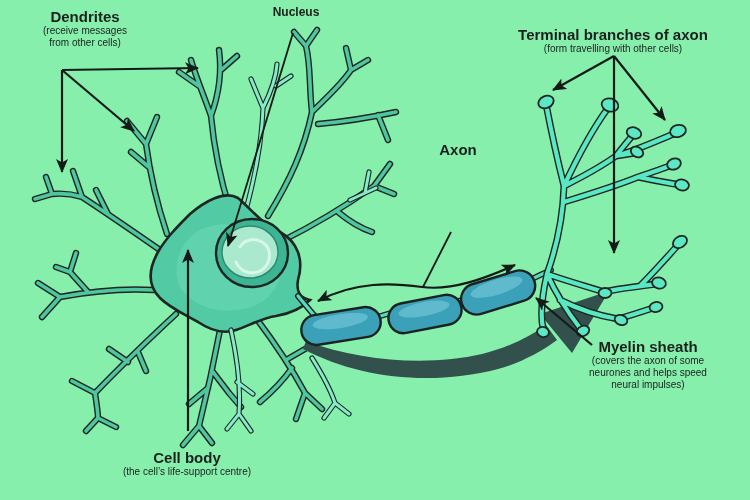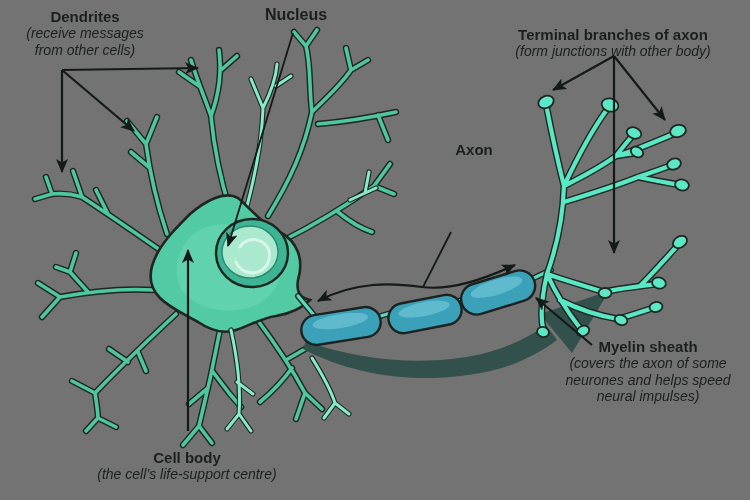--- a/index.html
+++ b/index.html
@@ -1,22 +1,22 @@
 <!DOCTYPE html>
 <html><head>
 <meta charset="utf-8">
 <style>
   html,body{margin:0;padding:0;background:#fff;}
-  #stage{position:relative;width:750px;height:500px;background:#737373;overflow:hidden;
+  #stage{position:relative;width:750px;height:500px;background:#86efac;overflow:hidden;
          font-family:"Liberation Sans","DejaVu Sans",sans-serif;}
   #art{position:absolute;left:0;top:0;z-index:1;}
   .label{position:absolute;z-index:2;text-align:center;color:#1b201e;}
   .label .t{font-weight:bold;font-size:15px;line-height:1.15;}
-  .label .d{font-size:14px;line-height:1.18;white-space:pre-line;font-style:italic;}
-  .label.big .t{font-size:16px;}
+  .label .d{font-size:10px;line-height:1.18;white-space:pre-line;}
+  .label.big .t{font-size:12px;}
   
   .o-main{stroke:#1f2622;stroke-width:6.4;fill:none;stroke-linecap:round;stroke-linejoin:round;}
   .f-main{stroke:#4ec6a0;stroke-width:3.6;fill:none;stroke-linecap:round;stroke-linejoin:round;}
   .o-light{stroke:#1f2622;stroke-width:5.2;fill:none;stroke-linecap:round;stroke-linejoin:round;}
   .f-light{stroke:#84ecca;stroke-width:3;fill:none;stroke-linecap:round;stroke-linejoin:round;}
   .o-term{stroke:#1f2622;stroke-width:7;fill:none;stroke-linecap:round;stroke-linejoin:round;}
   .f-term{stroke:#58e8c4;stroke-width:4.2;fill:none;stroke-linecap:round;stroke-linejoin:round;}
   .o-conn{stroke:#1f2622;stroke-width:6;fill:none;stroke-linecap:round;}
   .f-conn{stroke:#58dcbe;stroke-width:3.2;fill:none;stroke-linecap:round;}
   .arrow{stroke:#141a18;stroke-width:2.2;fill:none;}
@@ -222,24 +222,24 @@
     <div class="d">(receive messages
 from other cells)</div>
   </div>
 
   <div class="label big" style="left:236px;top:6px;width:120px;">
     <div class="t">Nucleus</div>
   </div>
 
   <div class="label" style="left:500px;top:26px;width:226px;">
     <div class="t">Terminal branches of axon</div>
-    <div class="d">(form junctions with other body)</div>
-  </div>
-
-  <div class="label" style="left:368px;top:141px;width:212px;">
+    <div class="d">(form travelling with other cells)</div>
+  </div>
+
+  <div class="label" style="left:352px;top:141px;width:212px;">
     <div class="t">Axon</div>
   </div>
 
   <div class="label" style="left:540px;top:338px;width:216px;">
     <div class="t">Myelin sheath</div>
     <div class="d">(covers the axon of some
 neurones and helps speed
 neural impulses)</div>
   </div>
 

